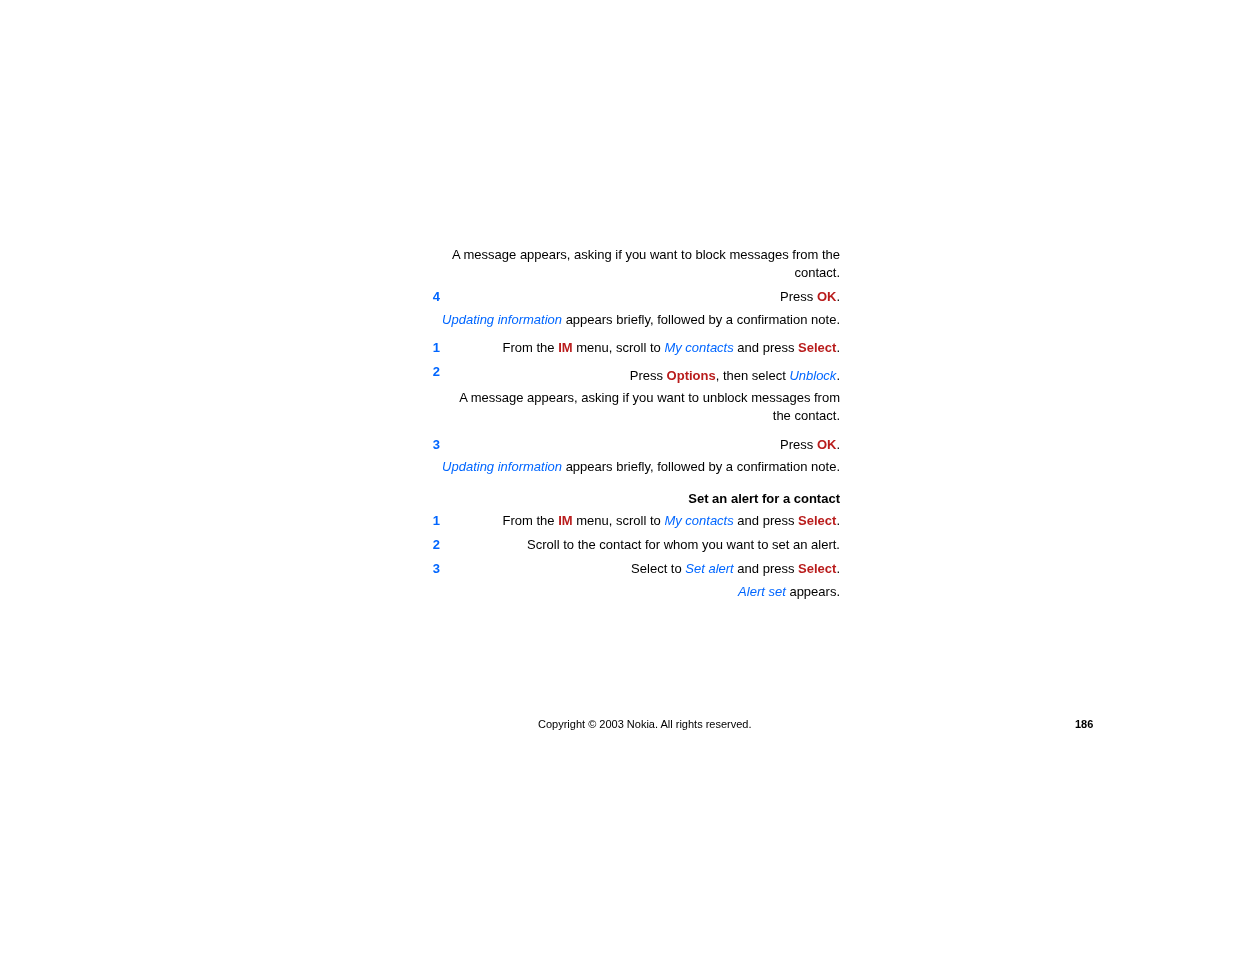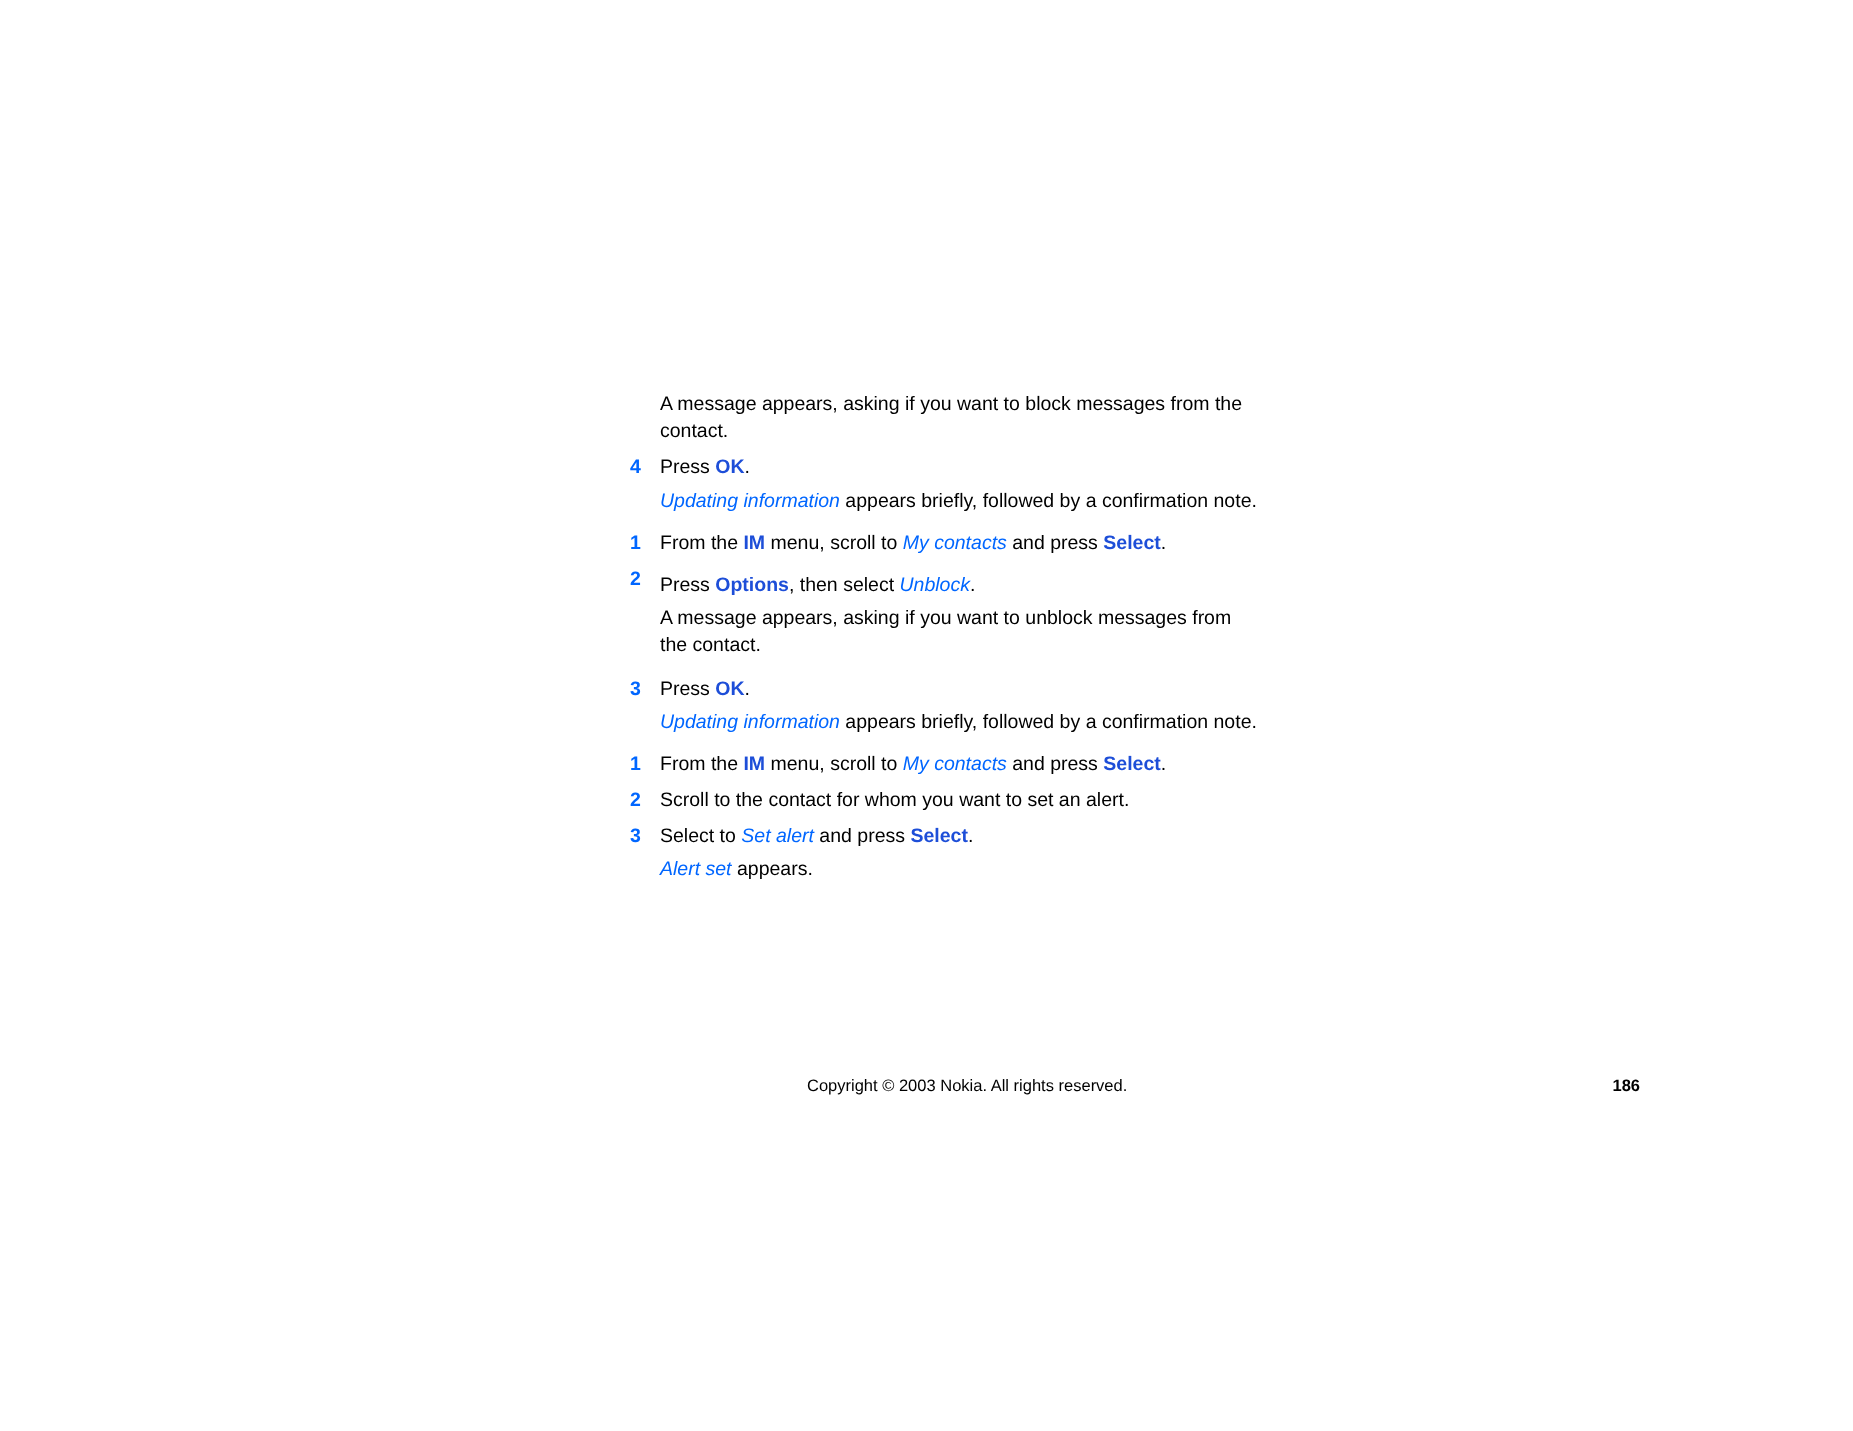--- a/index.html
+++ b/index.html
@@ -7,25 +7,26 @@
     padding: 0;
     background: #ffffff;
     width: 1235px;
     height: 954px;
     font-family: Verdana, Geneva, sans-serif;
     position: relative;
   }
   .content {
     position: absolute;
     left: 420px;
-    top: 260px;
+    top: 246px;
     width: 420px;
     font-size: 13px;
     line-height: 1.4;
     color: #000;
+    text-align: right;
   }
   .para {
     margin: 0 0 6px 0;
   }
   .indent {
     margin-left: 20px;
   }
   .step {
     display: flex;
     margin-bottom: 6px;
@@ -33,21 +34,21 @@
   .step-num {
     color: #0066ff;
     font-weight: bold;
     width: 20px;
     flex-shrink: 0;
   }
   .step-text {
     flex: 1;
   }
   .bold-blue {
-    color: #1d4ed8;
+    color: #b91c1c;
     font-weight: bold;
   }
   .italic-blue {
     color: #0066ff;
     font-style: italic;
   }
   .heading {
     font-weight: bold;
     margin-top: 10px;
     margin-bottom: 4px;
@@ -112,20 +113,21 @@
   <div class="step">
     <div class="step-num">3</div>
     <div class="step-text">
       <span>Press </span><span class="bold-blue">OK</span><span>.</span>
       <div class="sub-para">
         <span class="italic-blue">Updating information</span><span> appears briefly, followed by a confirmation note.</span>
       </div>
     </div>
   </div>
 
+  <div class="heading">Set an alert for a contact</div>
 
   <div class="step">
     <div class="step-num">1</div>
     <div class="step-text">
       <span>From the </span><span class="bold-blue">IM</span><span> menu, scroll to </span><span class="italic-blue">My contacts</span><span> and press </span><span class="bold-blue">Select</span><span>.</span>
     </div>
   </div>
 
   <div class="step">
     <div class="step-num">2</div>

